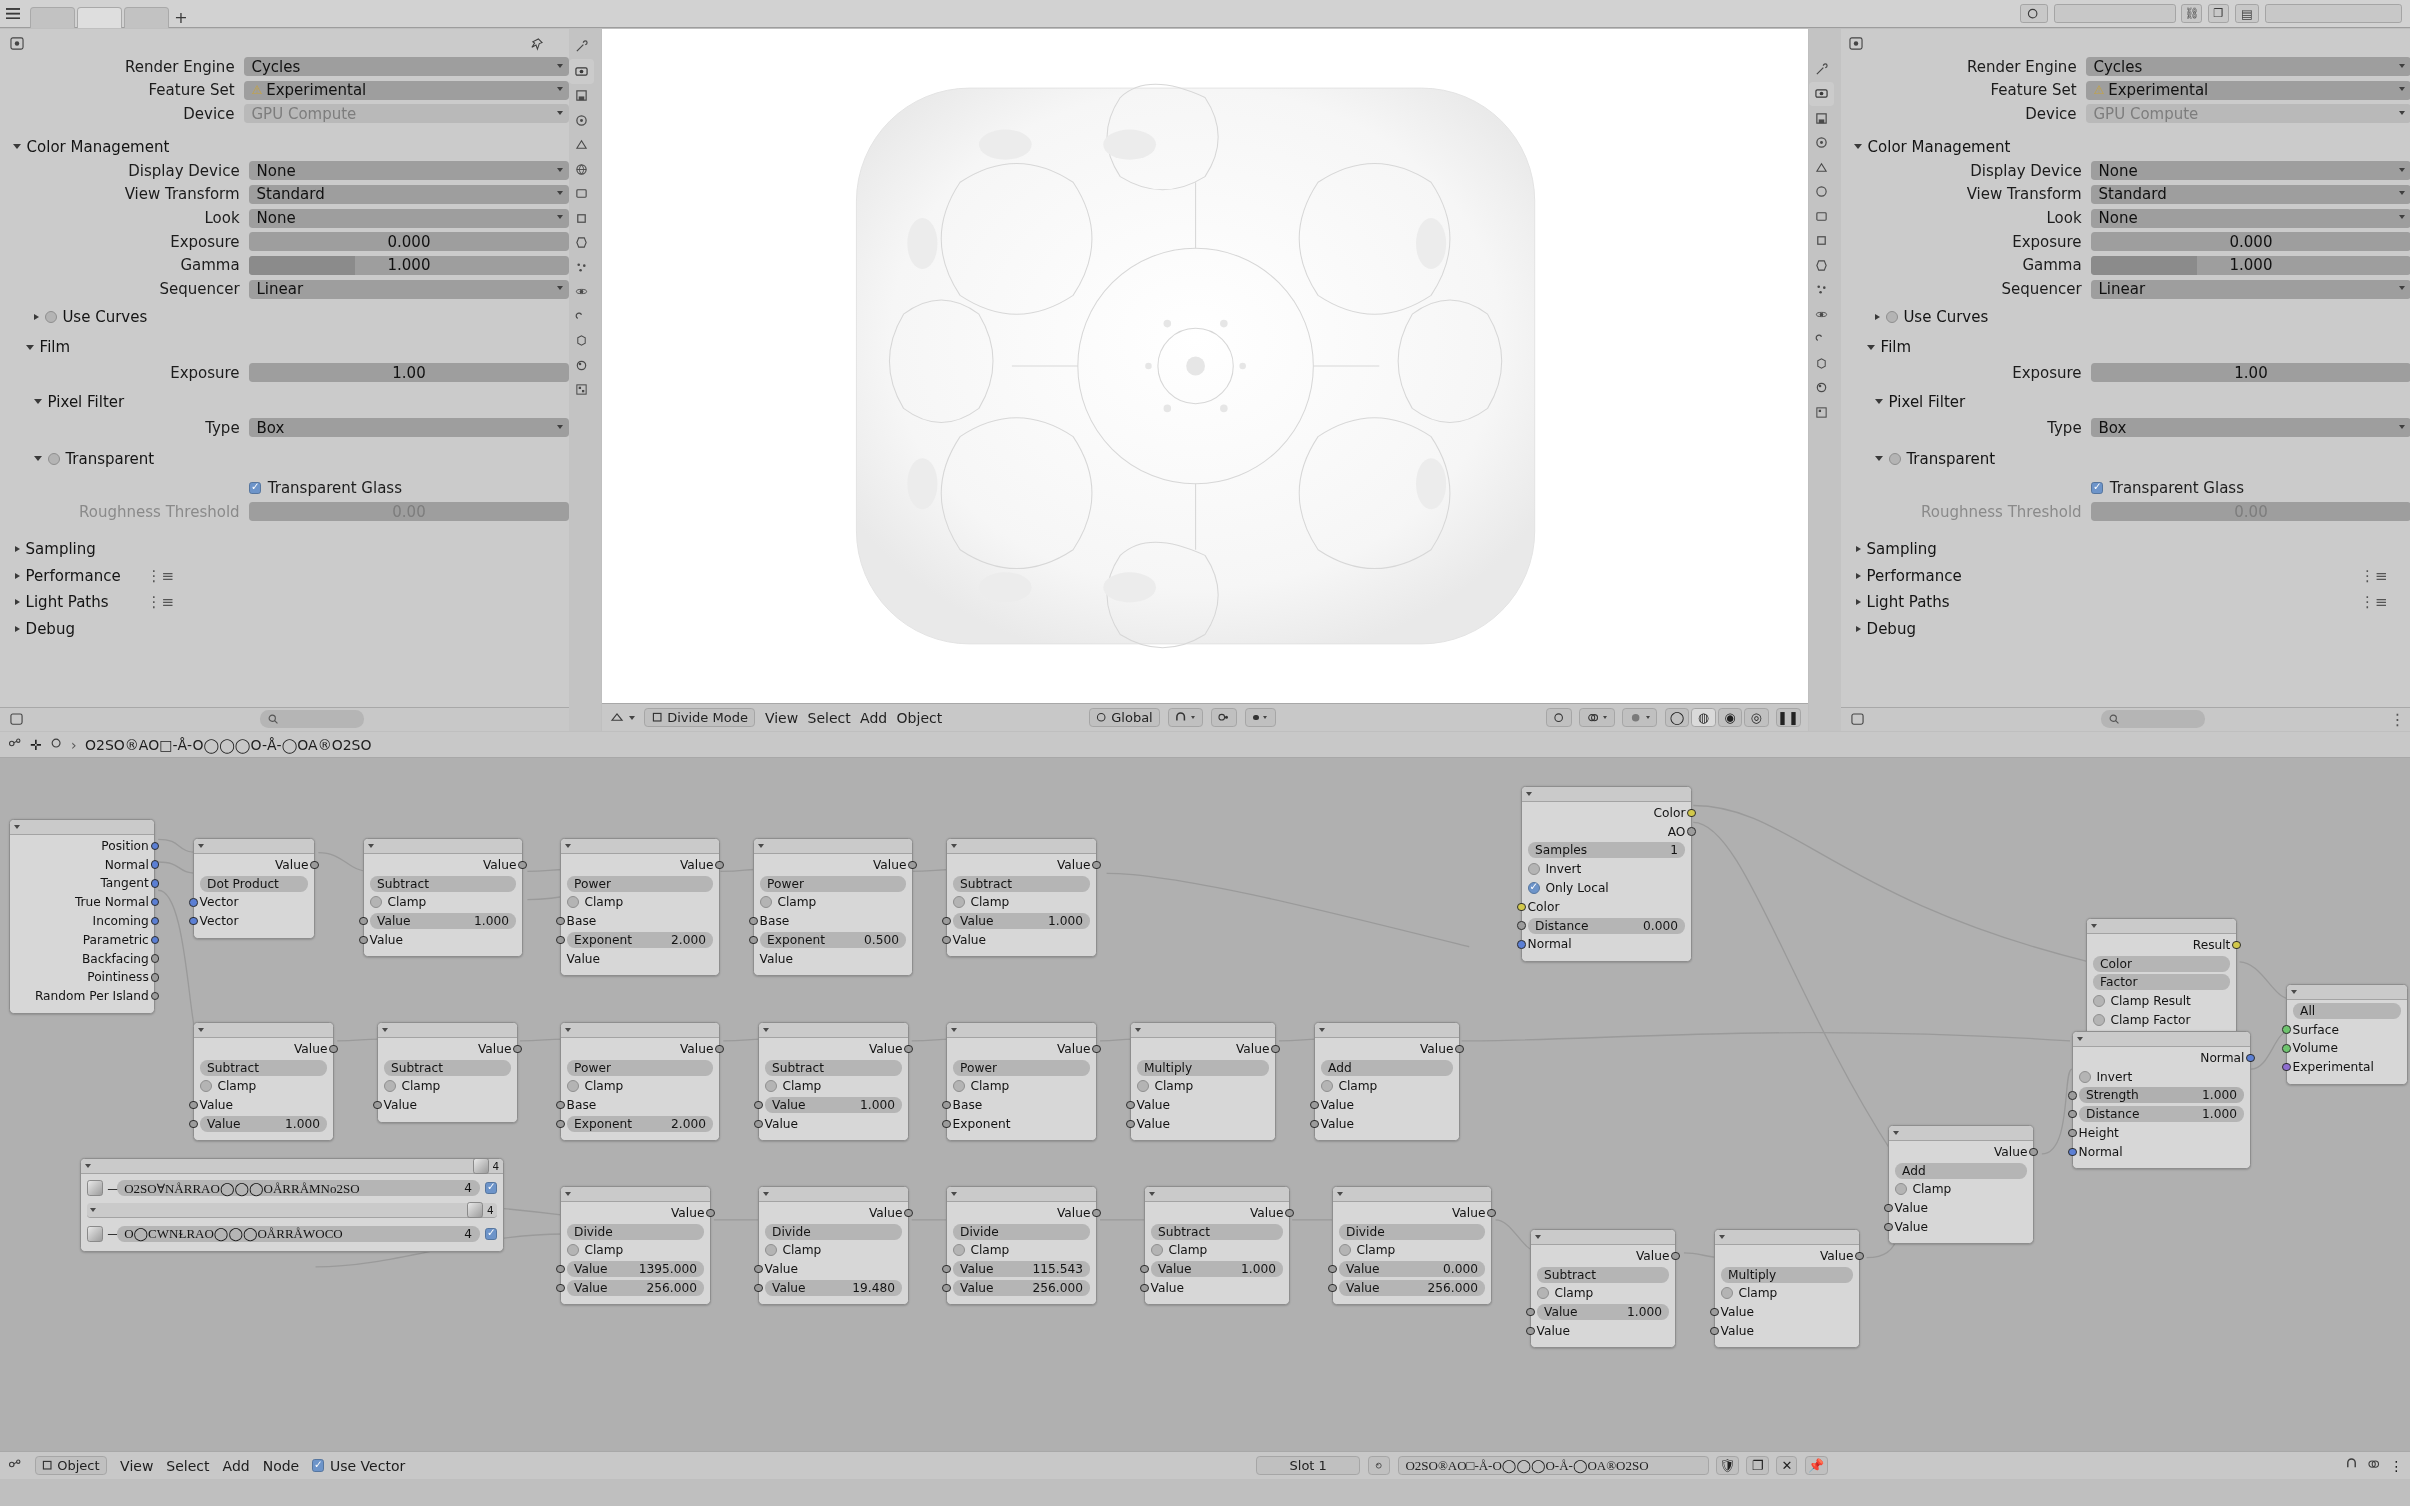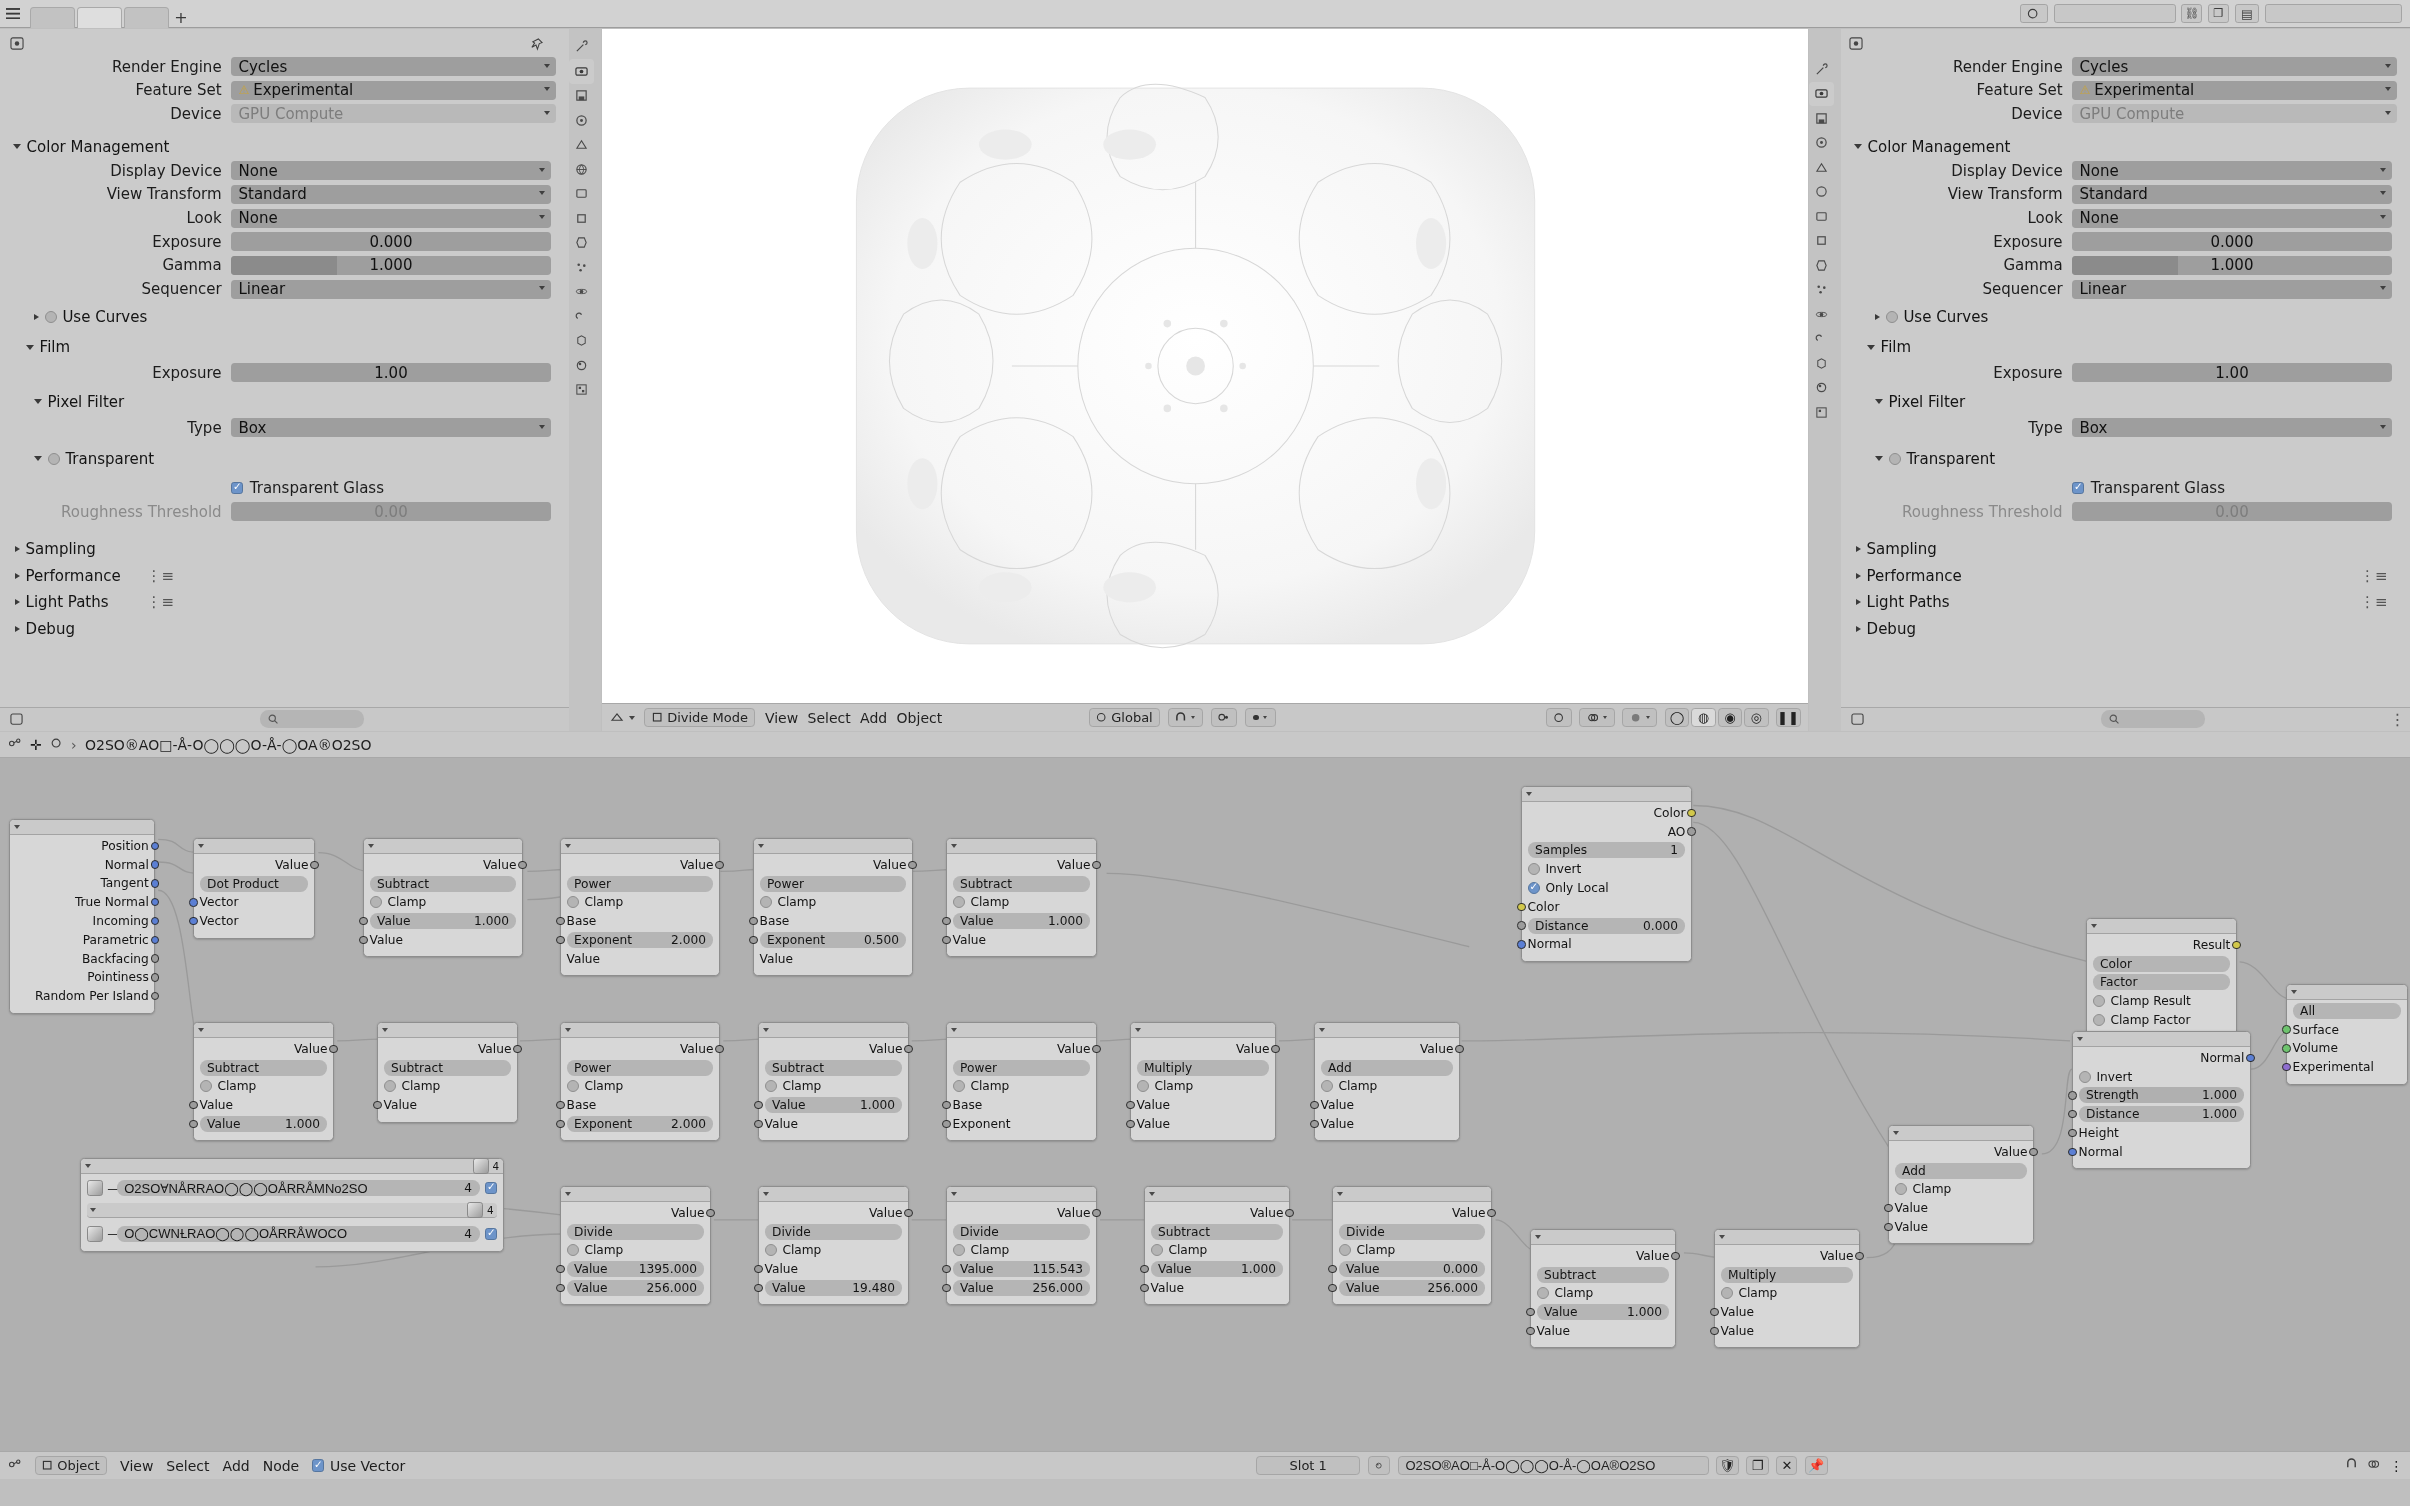--- a/index.html
+++ b/index.html
@@ -47,21 +47,21 @@
     position: absolute; top: 0; width: 32px; bottom: 0; background: #c0c0c0;
     display: flex; flex-direction: column; align-items: center; padding-top: 3.8px; gap: 2.8px;
   }
   .ptab {
     width: 24.5px; height: 24.5px; border-radius: 3.8px; display: flex; align-items: center; justify-content: center;
     font-size: 12.2px; color: #4a4a4a;
   }
   .ptab.sel { background: #cbcbcb; }
   .props-content { position: absolute; top: 0; bottom: 0; overflow: hidden; }
 
-  .row { display: flex; align-items: center; height: 19px; margin-bottom: 4.7px; }
+  .row { display: flex; align-items: center; height: 19px; margin-bottom: 4.7px; justify-content: flex-end; }
   .row .lbl { text-align: right; padding-right: 9.4px; color: #1c1c1c; font-size: 15px; white-space: nowrap; }
   .field {
     height: 19px; background: #9e9e9e; border-radius: 3.8px; display: flex; align-items: center;
     padding: 0 7.5px; color: #111; font-size: 15px; position: relative;
   }
   .field.dropdown::after {
     content: ""; position: absolute; right: 5.6px; top: 6.6px;
     border-left: 3.8px solid transparent; border-right: 3.8px solid transparent; border-top: 4.7px solid #3f3f3f;
   }
   .field.dis { background: #b9b9b9; color: #7d7d7d; }
@@ -140,21 +140,21 @@
   }
   .sock.out { right: -10.4px; }
   .sock.in { left: -10.4px; }
   .s-yellow { background: #d2c84a; }
   .s-gray { background: #9c9c9c; }
   .s-blue { background: #5b7fd4; }
   .s-green { background: #6ec46e; }
   .s-purple { background: #8e6ed0; }
   .links { position: absolute; left: 0; top: 0; width: 100%; height: 100%; pointer-events: none; }
   .breadcrumb { display: flex; align-items: center; gap: 6.6px; font-size: 14px; }
-  .mono { font-family: Liberation Sans, sans-serif; font-size: 13px; }
+  .mono { font-family: Liberation Serif, serif; font-size: 13px; }
   .nodeimg { width: 16px; height: 16px; border-radius: 2.8px; background: linear-gradient(135deg,#e8e8e8,#9c9c9c); border: 0.9px solid #8a8a8a;}
 </style>
 </head>
 <body>
 
 <div class="app">
 
   <div class="topbar">
     <div class="tb-icon">
       <svg width="14" height="11.3" viewBox="0 0 15 12">

